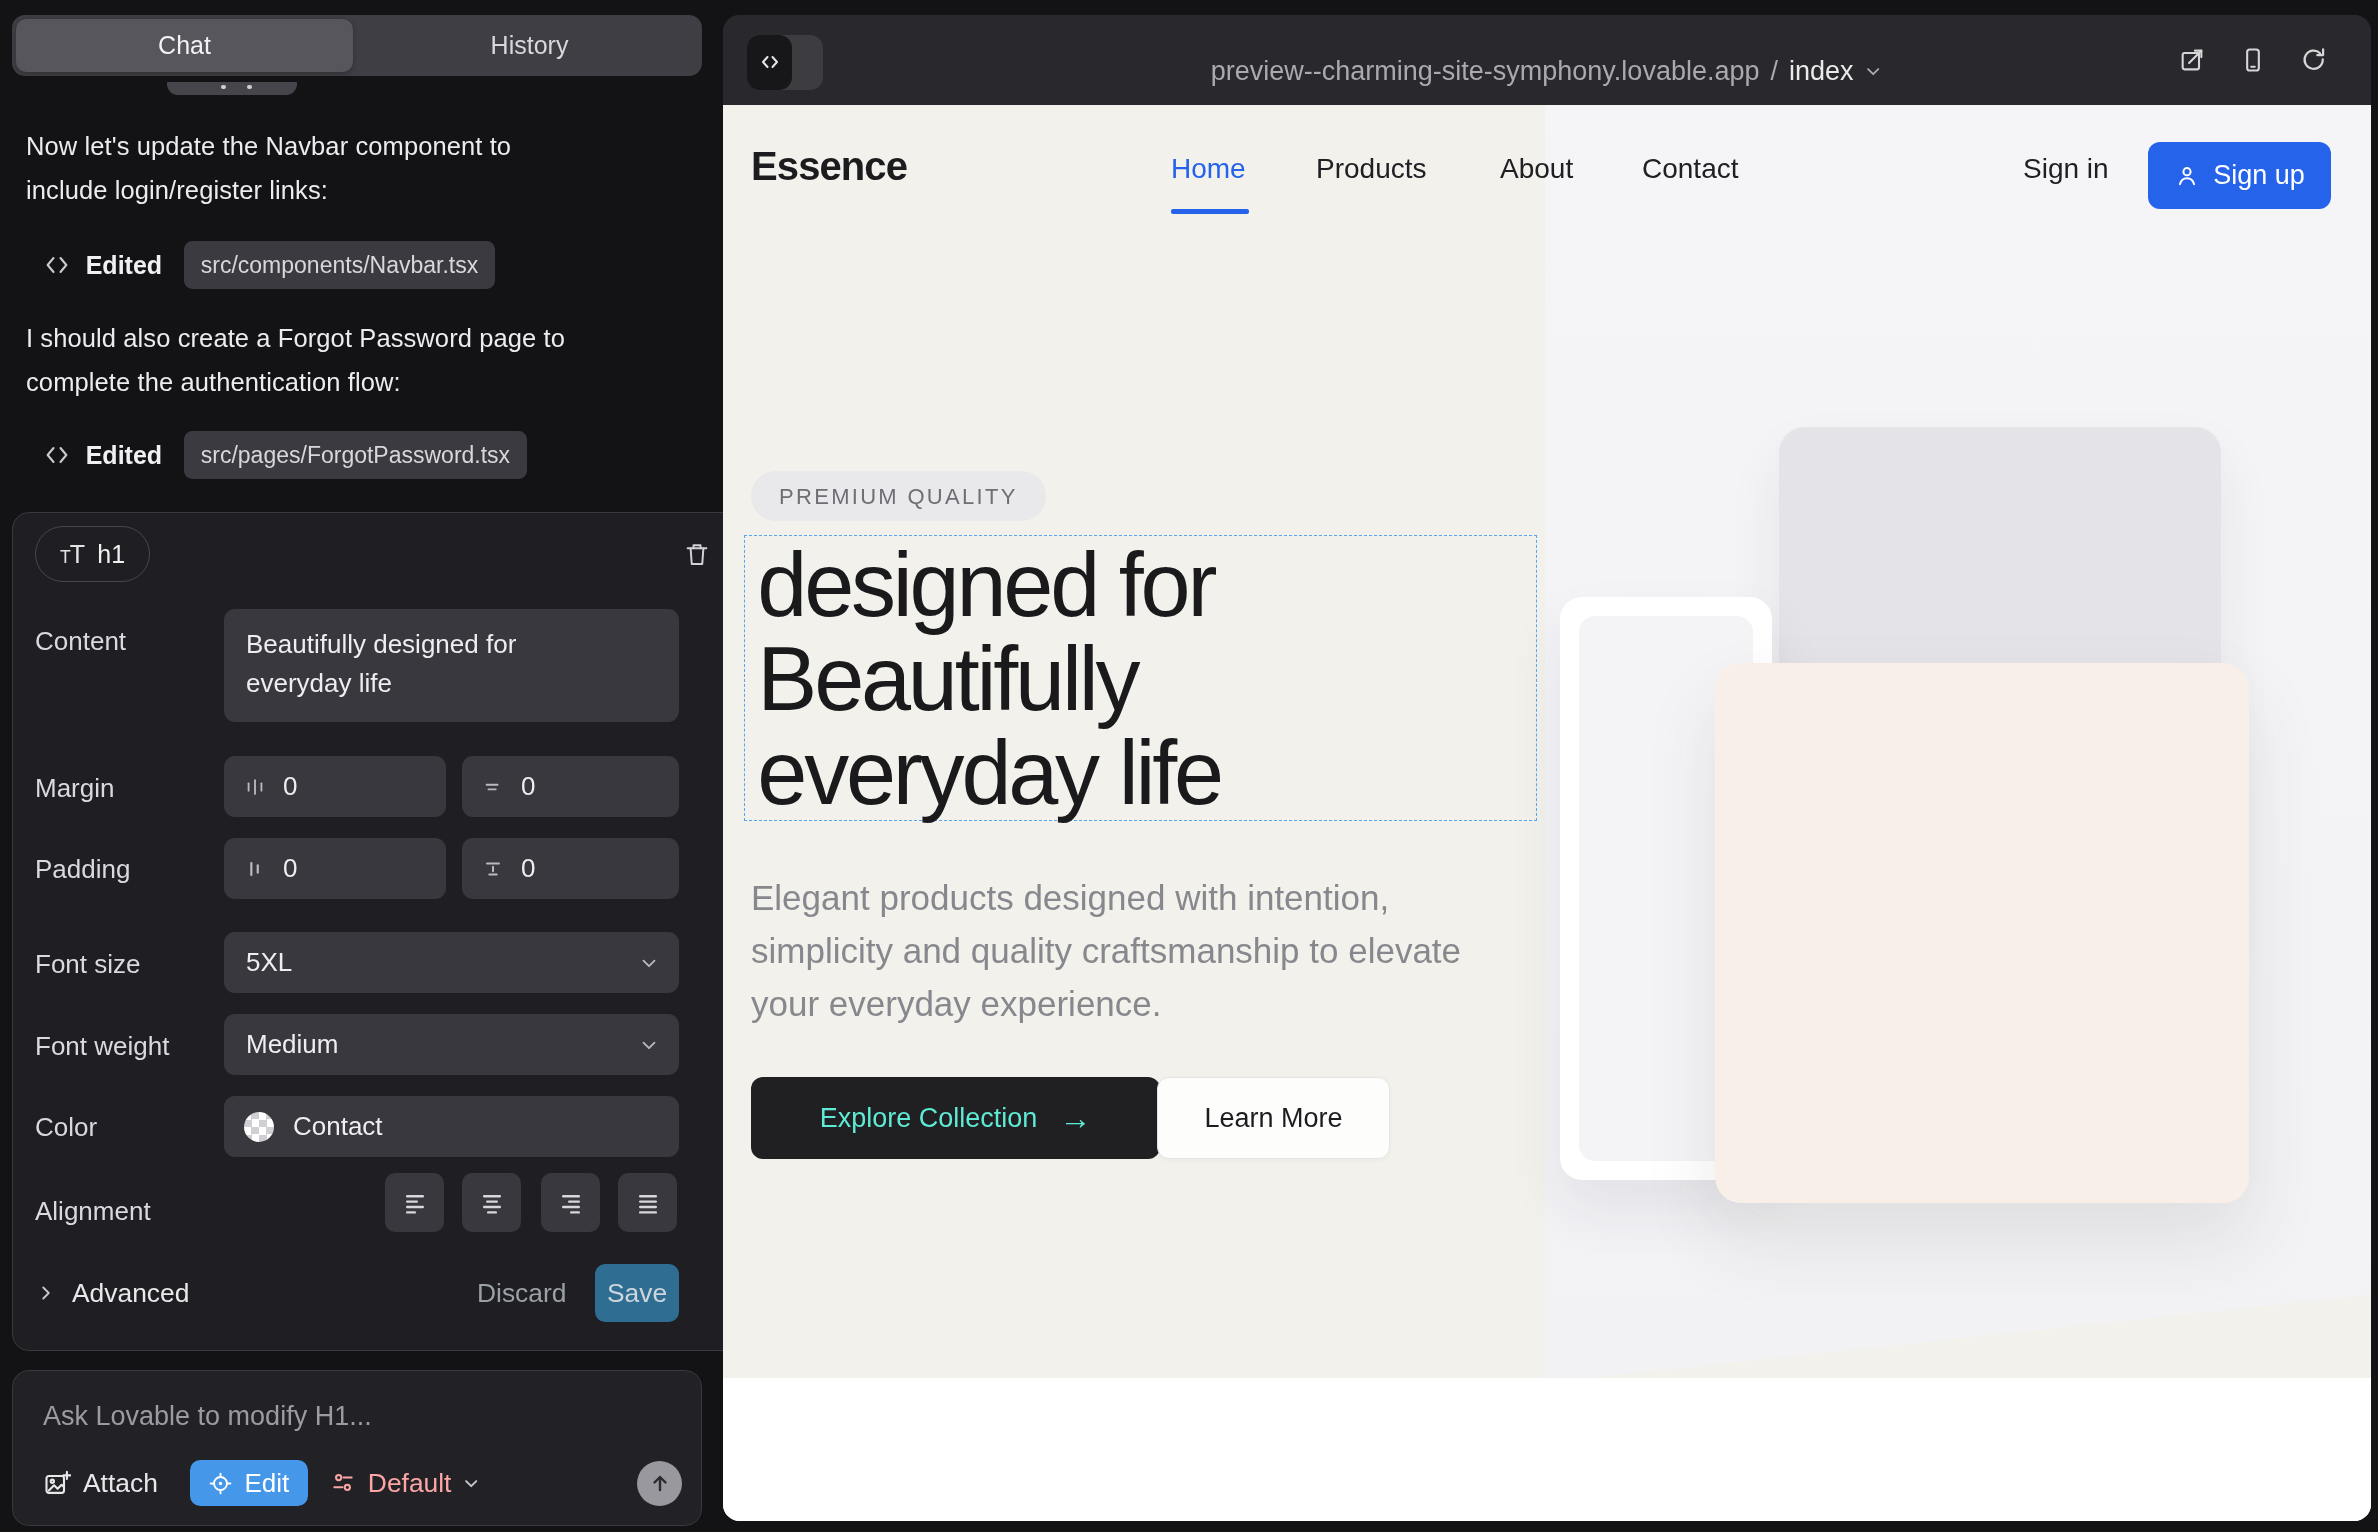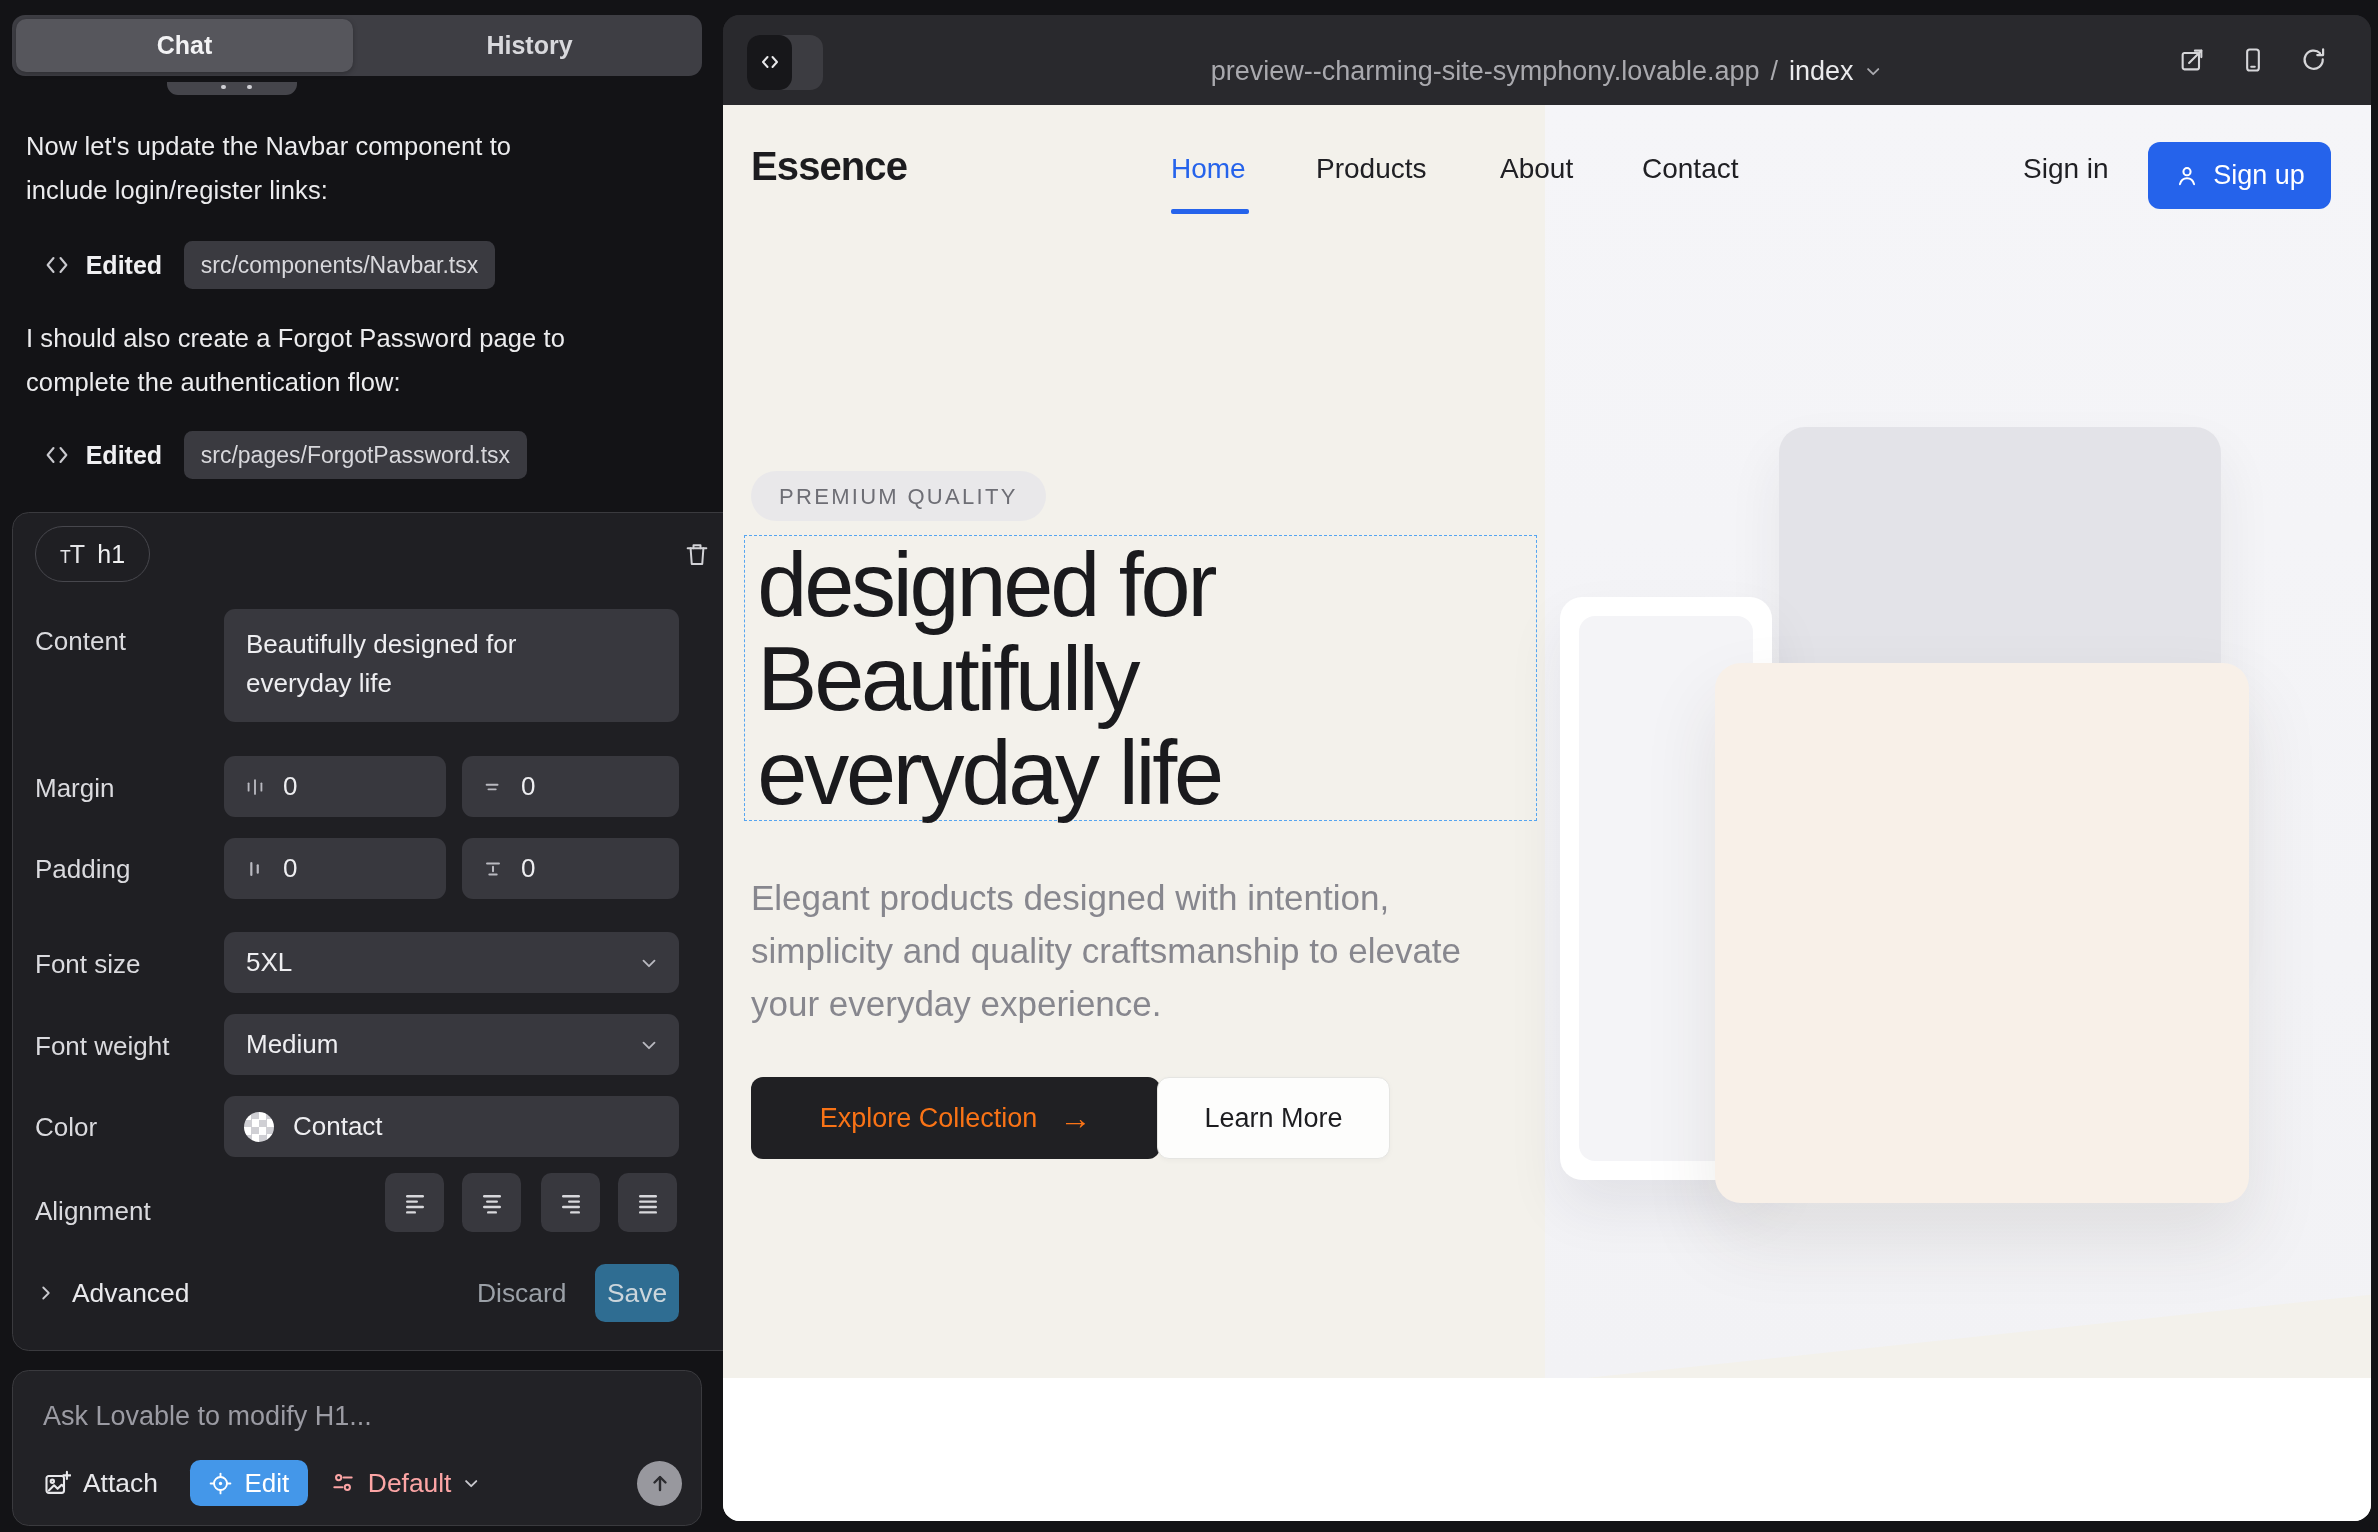--- a/index.html
+++ b/index.html
@@ -6,21 +6,21 @@
   html,body { background:#131316; }
   body { font-family:"Liberation Sans", sans-serif; }
   .app { position:relative; width:2378px; height:1532px; overflow:hidden; background:#131316; }
   svg { display:block; }
 
   
   .sidebar { position:absolute; left:12px; top:15px; width:690px; height:1512px; }
   .tabs { position:absolute; left:0; top:0; width:690px; height:61px; background:#3e3e44; border-radius:13px; display:flex; }
   .tab { flex:1; display:flex; align-items:center; justify-content:center; font-size:25px; color:#d8d8dc; position:relative; }
   .tab.active::before { content:""; position:absolute; left:3.7px; top:3.7px; right:3.7px; bottom:3.7px; background:#56565c; border-radius:10.2px; box-shadow:0 1.9px 5.6px rgba(0,0,0,.25); }
-  .tab span { position:relative; z-index:1;font-weight:bold; }
+  .tab span { position:relative; z-index:1; }
   .tab.active span { color:#f2f2f4; }
 
   .peek-pill { position:absolute; left:155px; top:67px; width:130px; height:13px; background:#45454b; border-radius:0 0 11px 11px; }
   .peek-pill i { position:absolute; top:2.8px; width:4.6px; height:4.6px; border-radius:50%; background:#cfcfd4; }
   .peek-pill i:nth-child(1){ left:54px; } .peek-pill i:nth-child(2){ left:80px; }
 
   .msg { position:absolute; left:14px; width:557px; font-size:25.5px; line-height:44px; color:#ececee; letter-spacing:0.1px; }
   .edited-row { position:absolute; left:14px; height:48px; display:flex; align-items:center; }
   .code-ic { color:#c9c9ce; margin:0 15px 0 16.7px; }
   .edited-lbl { font-size:25px; font-weight:700; color:#f0f0f2; margin-right:22px; }
@@ -91,21 +91,21 @@
   .nav-link.active { color:#2563eb; }
   .nav-underline { position:absolute; left:448px; top:104px; width:78px; height:4.6px; background:#2563eb; border-radius:1.9px; }
   .signin { position:absolute; left:1300px; top:48px; font-size:28px; color:#1f1f23; }
   .signup { position:absolute; left:1425px; top:37px; width:183px; height:67px; background:#2563eb; border-radius:12px; color:#fff; display:flex; align-items:center; justify-content:center; font-size:27px; }
   .signup svg { margin-right:13px; }
 
   .badge { position:absolute; left:28px; top:366px; height:50px; line-height:51px; padding:0 28px; background:#e9e8ea; border-radius:25px; font-size:22px; letter-spacing:2.3px; font-weight:500; color:#6e6e75; }
   .sel-box { position:absolute; left:21.3px; top:430px; width:793px; height:286px; border:1.9px dashed #55a5f0; }
   .hero-title { position:absolute; left:12px; top:1.9px; font-size:90px; font-weight:500; letter-spacing:-3.2px; line-height:94px; color:#1a1a1d; }
   .hero-desc { position:absolute; left:28px; top:766px; width:751px; font-size:35px; line-height:53px; color:#87878e; }
-  .cta-primary { position:absolute; left:28px; top:972px; width:409px; height:82px; background:#202023; border-radius:12px; color:#f97316; font-size:27px; display:flex; align-items:center; justify-content:center; gap:22px; }
+  .cta-primary { position:absolute; left:28px; top:972px; width:409px; height:82px; background:#202023; border-radius:12px; color:#5eead4; font-size:27px; display:flex; align-items:center; justify-content:center; gap:22px; }
   .cta-primary .arr { font-size:32px; }
   .cta-secondary { position:absolute; left:434px; top:972px; width:233px; height:82px; background:#fdfdfc; border:1.4px solid #e5e5e2; border-radius:12px; color:#1d1d20; font-size:27px; display:flex; align-items:center; justify-content:center; box-shadow:0 1.9px 5.6px rgba(0,0,0,.03); }
 </style>
 </head>
 <body>
 
 <div class="app">
 
   <aside class="sidebar">
 

